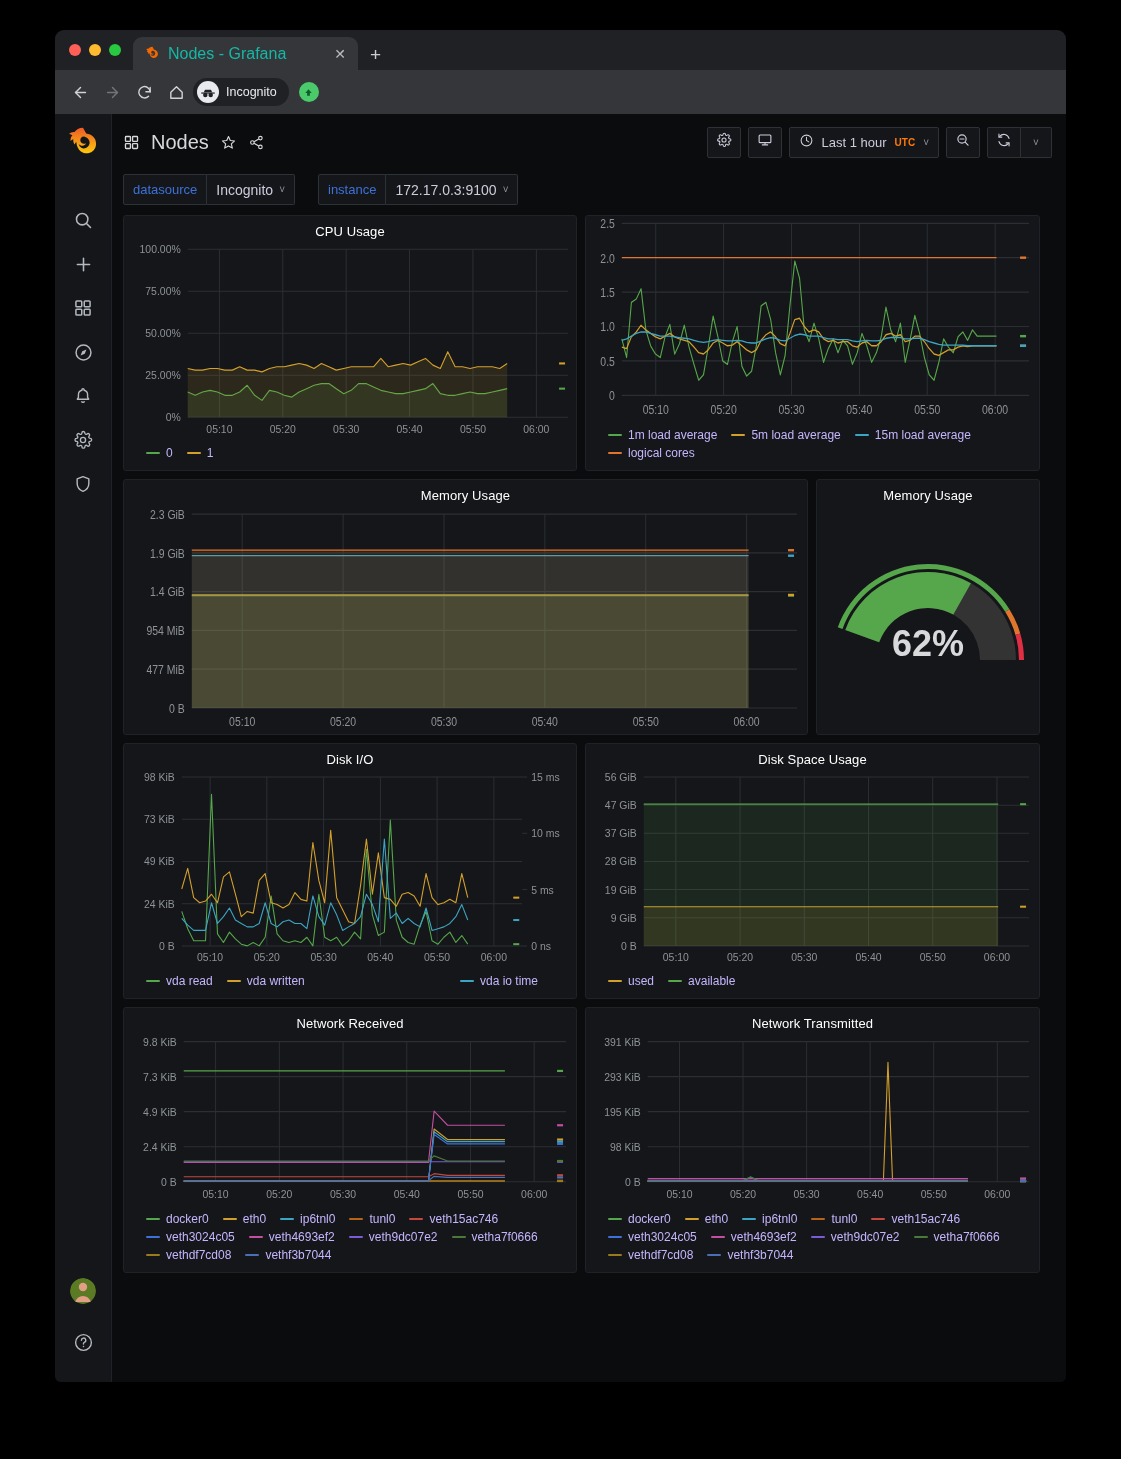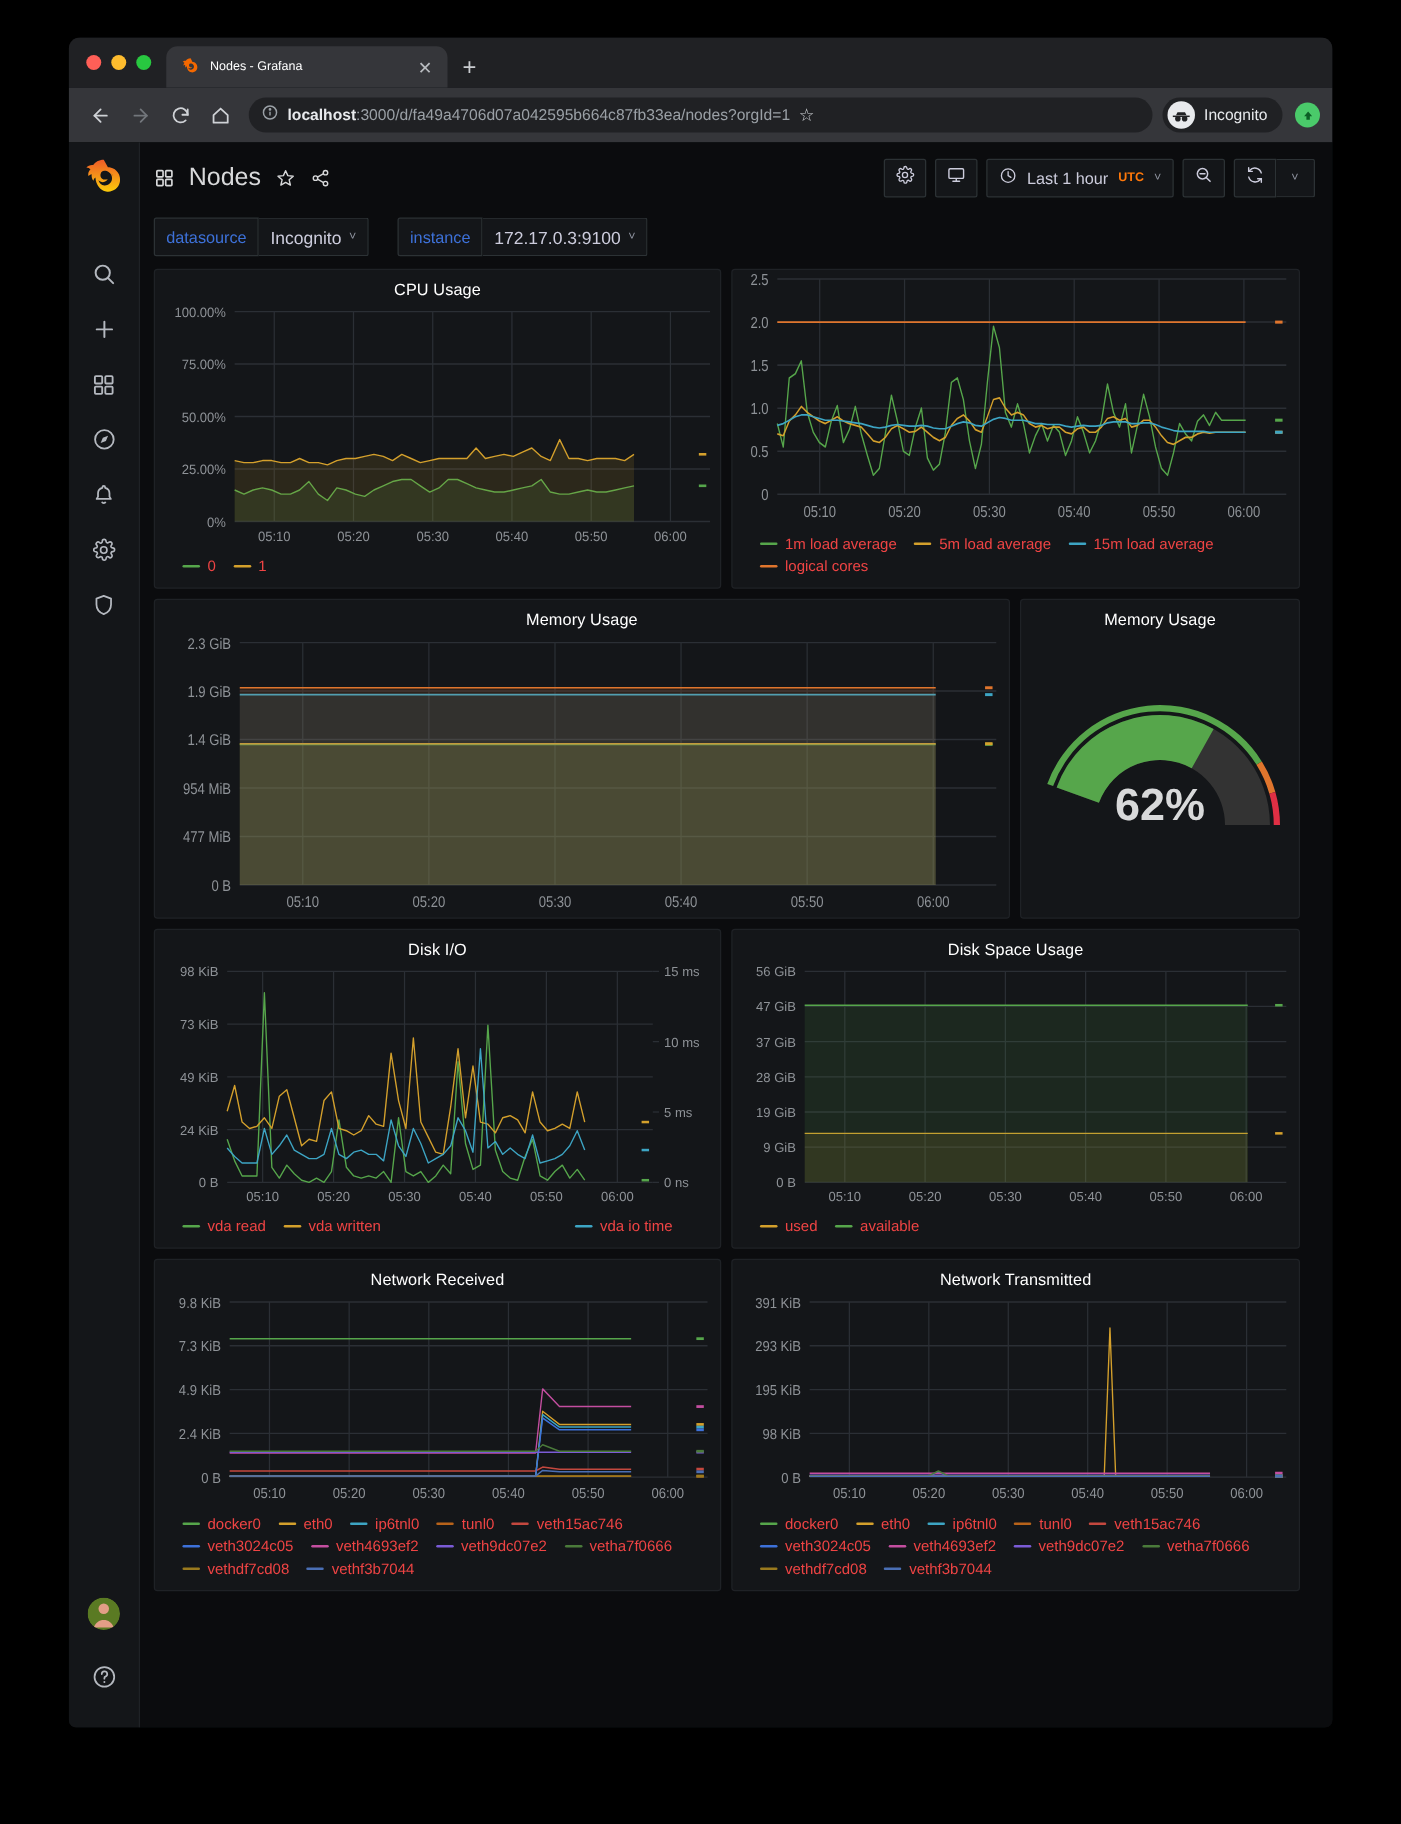--- a/index.html
+++ b/index.html
@@ -24,21 +24,21 @@
   }
   .traffic { display: flex; gap: 8px; align-items: center; height: 40px; padding: 0 6px 0 4px; }
   .dot { width: 12px; height: 12px; border-radius: 50%; }
   .dot.r { background: #ff5f57; } .dot.y { background: #febc2e; } .dot.g { background: #28c840; }
   .tab {
     height: 33px; width: 225px; background: #35363a;
     border-radius: 9px 9px 0 0; display: flex; align-items: center;
     padding: 0 8px 0 12px; gap: 8px; margin-left: 6px;
   }
   .tab .favicon { width: 15px; height: 15px; flex: 0 0 15px; }
-  .tab .title { color: #ffffff; font-size: 10px; white-space: nowrap; overflow: hidden; flex: 1; }
+  .tab .title { color: #14b8a6; font-size: 16px; white-space: nowrap; overflow: hidden; flex: 1; }
   .tab .close { color: #b9bcc0; font-size: 14px; line-height: 1; padding: 2px 4px; }
   .newtab { color: #c9ccd0; font-size: 19px; padding: 0 10px 6px 12px; line-height: 1; }
   .urlbar-row {
     height: 44px; background: #35363a; display: flex; align-items: center;
     gap: 2px; padding: 0 10px;
   }
   .navbtn { width: 30px; height: 30px; display: flex; align-items: center; justify-content: center; color: #cfd2d6; }
   .navbtn.dim { color: #72767b; }
   .omnibox {
     flex: 1; height: 28px; background: #202124; border-radius: 14px;
@@ -109,21 +109,21 @@
   }
   .panel-title {
     text-align: center; color: #ffffff; font-size: 13px; font-weight: 500;
     padding: 8px 0 4px; letter-spacing: .1px;
   }
   .plot { position: relative; flex: 1; }
   .plot svg { display: block; width: 100%; height: 100%; }
   .legend { padding: 4px 0 8px 22px; display: flex; flex-wrap: wrap; }
   .lgi { display: flex; align-items: center; gap: 6px; margin: 2px 14px 2px 0; }
   .lgi .swatch { width: 14px; height: 2px; border-radius: 1px; }
-  .lgi .lbl { color: #ef4444; font-size: 12px; white-space: nowrap; }
+  .lgi .lbl { color: #c4b5fd; font-size: 12px; white-space: nowrap; }
   .legend.spread { justify-content: space-between; padding-right: 24px; }
   .legend.spread .grp { display: flex; }
 
   .gauge-wrap { flex:1; display:flex; align-items:center; justify-content:center; }
 </style>
 </head>
 <body>
 
 <div class="window">
 
@@ -162,31 +162,20 @@
       <svg width="17" height="17" viewBox="0 0 24 24" fill="none" stroke="#cfd2d6" stroke-width="2" stroke-linecap="round">
           <path d="M20 11a8 8 0 1 0-2.3 6.3"></path>
           <polyline points="20 5 20 11 14 11" fill="none"></polyline>
         </svg>
     </span>
     <span class="navbtn">
       <svg width="17" height="17" viewBox="0 0 24 24" fill="none" stroke="#cfd2d6" stroke-width="2" stroke-linejoin="round">
           <path d="M4 11.5 12 4l8 7.5V20H4z"></path>
         </svg>
     </span>
-    <div class="omnibox">
-      <span>
-        <svg width="14" height="14" viewBox="0 0 24 24" fill="none" stroke="#9aa0a6" stroke-width="2">
-            <circle cx="12" cy="12" r="9"></circle>
-            <line x1="12" y1="11" x2="12" y2="16"></line>
-            <circle cx="12" cy="7.8" r=".9" fill="#9aa0a6"></circle>
-          </svg>
-      </span>
-      <span class="url"><b>localhost</b><span>:3000/d/fa49a4706d07a042595b664c87fb33ea/nodes?orgId=1</span></span>
-      <span class="star">☆</span>
-    </div>
     <div class="incognito">
       <span class="av">
         <svg width="18" height="18" viewBox="0 0 24 24">
             <path d="M8 9h8l1.6 3.2H6.4z" fill="#202124"></path>
             <circle cx="8.4" cy="16" r="3" fill="#202124"></circle>
             <circle cx="15.6" cy="16" r="3" fill="#202124"></circle>
             <rect x="3" y="12.6" width="18" height="1.6" fill="#202124"></rect>
           </svg>
       </span>
       <span class="lbl">Incognito</span>

